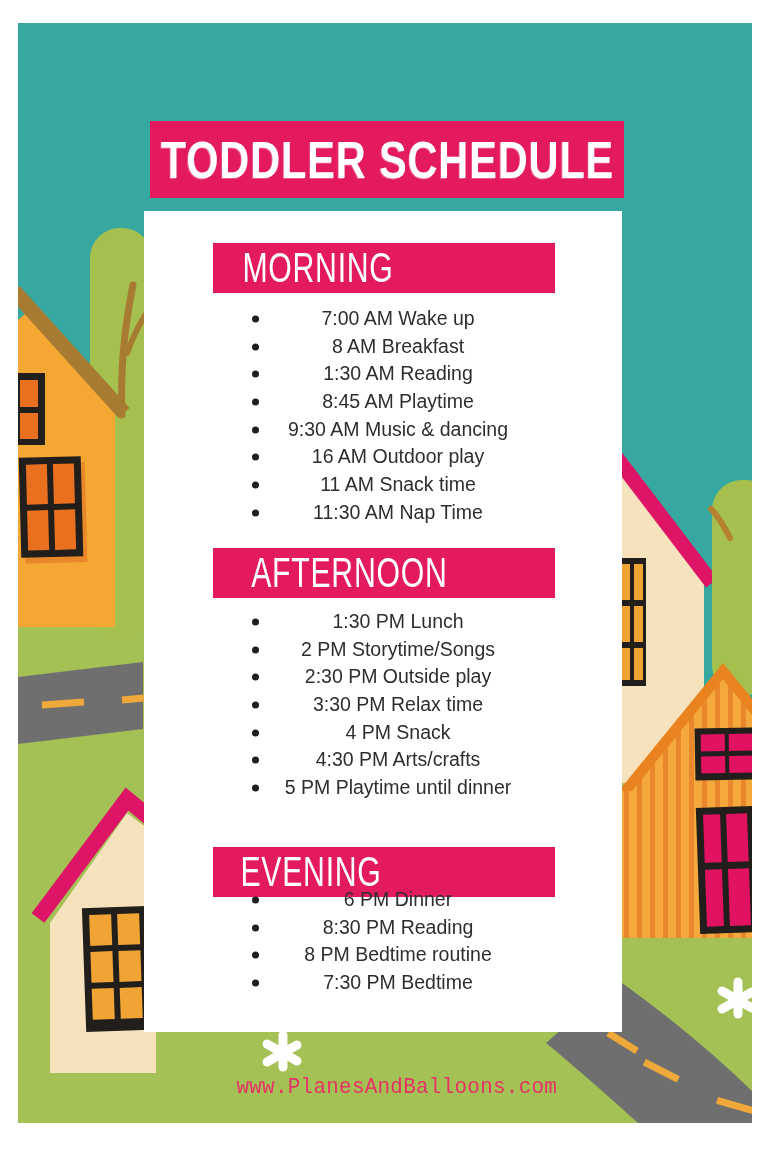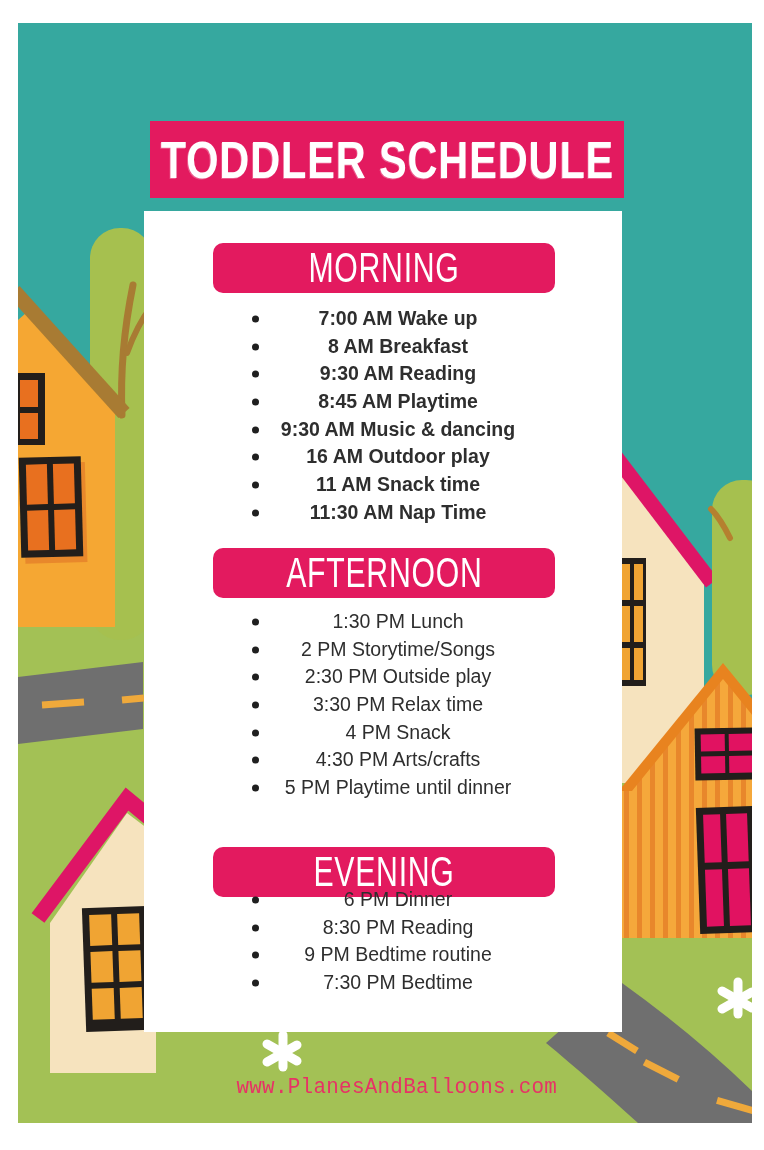--- a/index.html
+++ b/index.html
@@ -20,33 +20,33 @@
     color:#fff;font-weight:700;font-size:52px;letter-spacing:1px;
     display:inline-block;transform:scaleX(0.8);white-space:nowrap;
     text-shadow:-1px 1px 0 rgba(255,255,255,0.28);
   }
   .card{
     position:absolute;left:126px;top:188px;width:478px;height:821px;
     background:#ffffff;
   }
   .section-banner{
     position:absolute;left:69px;width:342px;height:50px;background:#E31A5F;
-    display:flex;align-items:center;justify-content:center;border-radius:10px;
+    display:flex;align-items:center;justify-content:flex-start;
   }
   .section-banner .txt{
     color:#fff;font-weight:400;font-size:42px;letter-spacing:1px;
     display:inline-block;transform:scaleX(0.72);white-space:nowrap;
   }
   .banner-morning{top:32px;}
   .banner-afternoon{top:337px;}
   .banner-evening{top:636px;}
   ul.sched{
     list-style:none;margin:0;padding:0;position:absolute;left:0;right:0;
   }
-  .list-morning{top:94px;font-weight:bold;}
+  .list-morning{top:94px;}
   .list-afternoon{top:397px;}
   .list-evening{top:675px;}
   ul.sched li{
     position:relative;height:27.7px;line-height:27.7px;text-align:center;
     padding-left:30px;font-size:19.5px;color:#2e2e2e;white-space:nowrap;
   }
   ul.sched li::before{
     content:"";position:absolute;left:108px;top:50%;width:7px;height:7px;
     border-radius:50%;background:#1f1f1f;transform:translateY(-50%);
   }
@@ -181,21 +181,21 @@
   </div>
 
   <div class="card">
 
     <div class="section-banner banner-morning">
       <span class="txt">MORNING</span>
     </div>
     <ul class="sched list-morning">
         <li>7:00 AM Wake up</li>
         <li>8 AM Breakfast</li>
-        <li>9:30 AM Reading</li>
+        <li>1:30 AM Reading</li>
         <li>8:45 AM Playtime</li>
         <li>9:30 AM Music &amp; dancing</li>
         <li>16 AM Outdoor play</li>
         <li>11 AM Snack time</li>
         <li>11:30 AM Nap Time</li>
       </ul>
 
     <div class="section-banner banner-afternoon">
       <span class="txt">AFTERNOON</span>
     </div>
@@ -208,21 +208,21 @@
         <li>4:30 PM Arts/crafts</li>
         <li>5 PM Playtime until dinner</li>
       </ul>
 
     <div class="section-banner banner-evening">
       <span class="txt">EVENING</span>
     </div>
     <ul class="sched list-evening">
         <li>6 PM Dinner</li>
         <li>8:30 PM Reading</li>
-        <li>9 PM Bedtime routine</li>
+        <li>8 PM Bedtime routine</li>
         <li>7:30 PM Bedtime</li>
       </ul>
   </div>
 
   <div class="footer">
     <span class="txt">www.PlanesAndBalloons.com</span>
   </div>
 
 </div>
 

